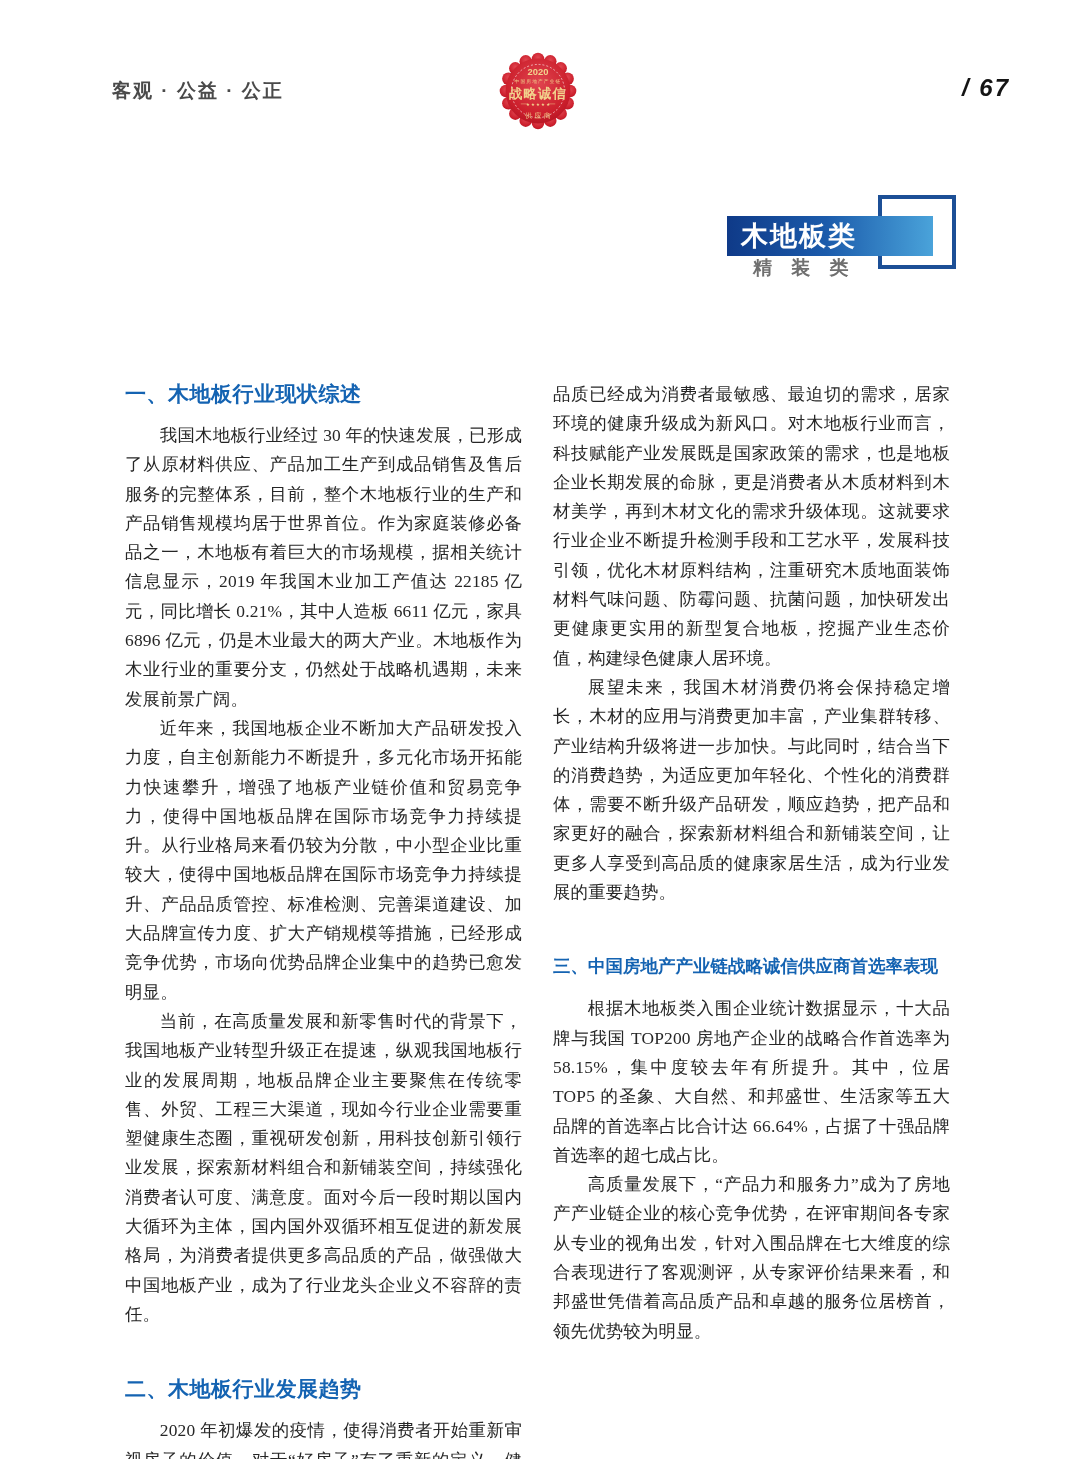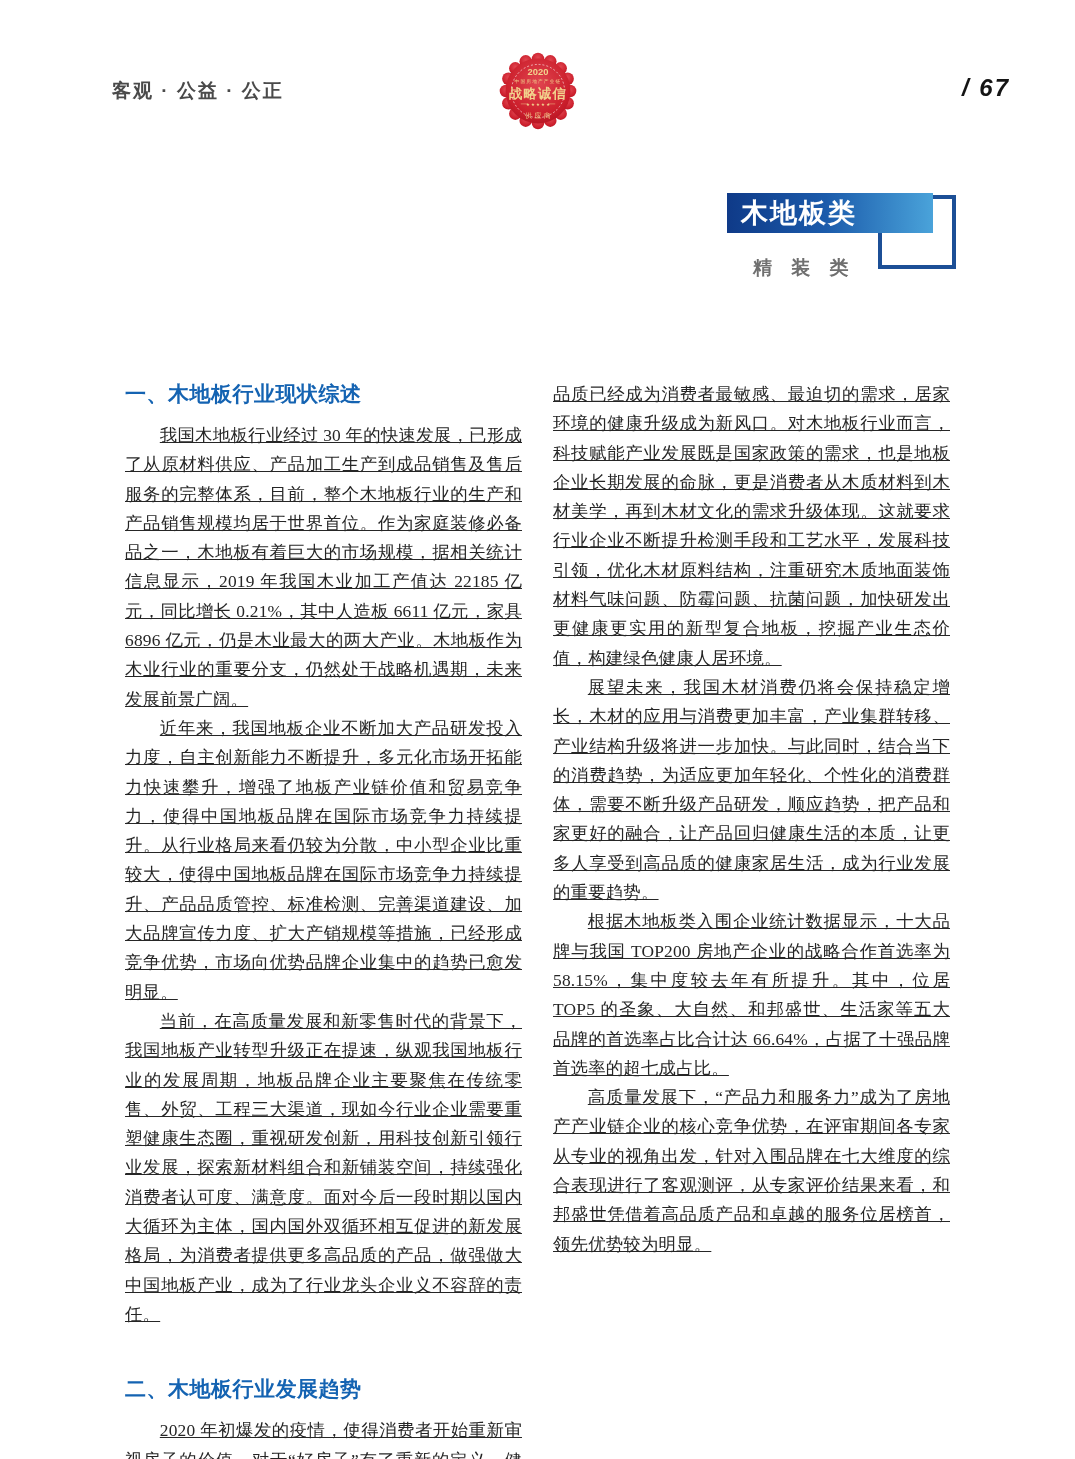--- a/index.html
+++ b/index.html
@@ -31,21 +31,21 @@
     font-style: italic; letter-spacing: 2px;
   }
 
   
   .banner-frame {
     position: absolute; left: 878px; top: 195px;
     width: 70px; height: 66px;
     border: 4px solid #1c4f96; background: transparent; z-index: 1;
   }
   .banner-bar {
-    position: absolute; left: 727px; top: 193px;
+    position: absolute; left: 727px; top: 216px;
     width: 206px; height: 40px; z-index: 2;
     background: linear-gradient(90deg, #0f3a88 0%, #1b5bab 48%, #4aa3da 100%);
     color: #ffffff; font-size: 27px; font-weight: bold;
     line-height: 40px; padding-left: 14px; box-sizing: border-box;
     letter-spacing: 2px;
   }
   .banner-sub {
     position: absolute; left: 753px; top: 255px; z-index: 2;
     font-size: 19px; font-weight: 600; color: #6f6f6f;
     letter-spacing: 7px;
@@ -62,21 +62,21 @@
     line-height: 27px; letter-spacing: 0.5px;
   }
   .col h2.gap { margin-top: 46px; }
   .col h2.small { font-size: 17.5px; letter-spacing: 0; }
 
   .col p {
     margin: 0;
     font-family: "Liberation Serif", "DejaVu Serif", serif;
     font-size: 17.4px; line-height: 29.3px;
     text-align: justify; text-indent: 2em;
-    color: #262626; letter-spacing: 0.2px; text-decoration: underline;
+    color: #262626; letter-spacing: 0.2px;
   }
   .col p.cont { text-indent: 0; }
 </style>
 </head>
 <body>
 
 <div class="page">
 
   <div class="slogan">客观 · 公益 · 公正</div>
 
@@ -130,18 +130,19 @@
     <h2>一、木地板行业现状综述</h2>
     <p>我国木地板行业经过 30 年的快速发展，已形成了从原材料供应、产品加工生产到成品销售及售后服务的完整体系，目前，整个木地板行业的生产和产品销售规模均居于世界首位。作为家庭装修必备品之一，木地板有着巨大的市场规模，据相关统计信息显示，2019 年我国木业加工产值达 22185 亿元，同比增长 0.21%，其中人造板 6611 亿元，家具 6896 亿元，仍是木业最大的两大产业。木地板作为木业行业的重要分支，仍然处于战略机遇期，未来发展前景广阔。</p>
     <p>近年来，我国地板企业不断加大产品研发投入力度，自主创新能力不断提升，多元化市场开拓能力快速攀升，增强了地板产业链价值和贸易竞争力，使得中国地板品牌在国际市场竞争力持续提升。从行业格局来看仍较为分散，中小型企业比重较大，使得中国地板品牌在国际市场竞争力持续提升、产品品质管控、标准检测、完善渠道建设、加大品牌宣传力度、扩大产销规模等措施，已经形成竞争优势，市场向优势品牌企业集中的趋势已愈发明显。</p>
     <p>当前，在高质量发展和新零售时代的背景下，我国地板产业转型升级正在提速，纵观我国地板行业的发展周期，地板品牌企业主要聚焦在传统零售、外贸、工程三大渠道，现如今行业企业需要重塑健康生态圈，重视研发创新，用科技创新引领行业发展，探索新材料组合和新铺装空间，持续强化消费者认可度、满意度。面对今后一段时期以国内大循环为主体，国内国外双循环相互促进的新发展格局，为消费者提供更多高品质的产品，做强做大中国地板产业，成为了行业龙头企业义不容辞的责任。</p>
     <h2 class="gap">二、木地板行业发展趋势</h2>
     <p>2020 年初爆发的疫情，使得消费者开始重新审视房子的价值，对于“好房子”有了重新的定义。健康、安全、</p>
   </section>
 
   <section class="col col-right">
     <p class="cont">品质已经成为消费者最敏感、最迫切的需求，居家环境的健康升级成为新风口。对木地板行业而言，科技赋能产业发展既是国家政策的需求，也是地板企业长期发展的命脉，更是消费者从木质材料到木材美学，再到木材文化的需求升级体现。这就要求行业企业不断提升检测手段和工艺水平，发展科技引领，优化木材原料结构，注重研究木质地面装饰材料气味问题、防霉问题、抗菌问题，加快研发出更健康更实用的新型复合地板，挖掘产业生态价值，构建绿色健康人居环境。</p>
-    <p>展望未来，我国木材消费仍将会保持稳定增长，木材的应用与消费更加丰富，产业集群转移、产业结构升级将进一步加快。与此同时，结合当下的消费趋势，为适应更加年轻化、个性化的消费群体，需要不断升级产品研发，顺应趋势，把产品和家更好的融合，让产品回归健康生活的本质，让更多人享受到高品质的健康家居生活，成为行业发展的重要趋势。</p>
+    <p>展望未来，我国木材消费仍将会保持稳定增长，木材的应用与消费更加丰富，产业集群转移、产业结构升级将进一步加快。与此同时，结合当下的消费趋势，为适应更加年轻化、个性化的消费群体，需要不断升级产品研发，顺应趋势，把产品和家更好的融合，探索新材料组合和新铺装空间，让更多人享受到高品质的健康家居生活，成为行业发展的重要趋势。</p>
+    <h2 class="gap small">三、中国房地产产业链战略诚信供应商首选率表现</h2>
     <p>根据木地板类入围企业统计数据显示，十大品牌与我国 TOP200 房地产企业的战略合作首选率为 58.15%，集中度较去年有所提升。其中，位居 TOP5 的圣象、大自然、和邦盛世、生活家等五大品牌的首选率占比合计达 66.64%，占据了十强品牌首选率的超七成占比。</p>
     <p>高质量发展下，“产品力和服务力”成为了房地产产业链企业的核心竞争优势，在评审期间各专家从专业的视角出发，针对入围品牌在七大维度的综合表现进行了客观测评，从专家评价结果来看，和邦盛世凭借着高品质产品和卓越的服务位居榜首，领先优势较为明显。</p>
   </section>
 
 </div>
 
 </body></html>

